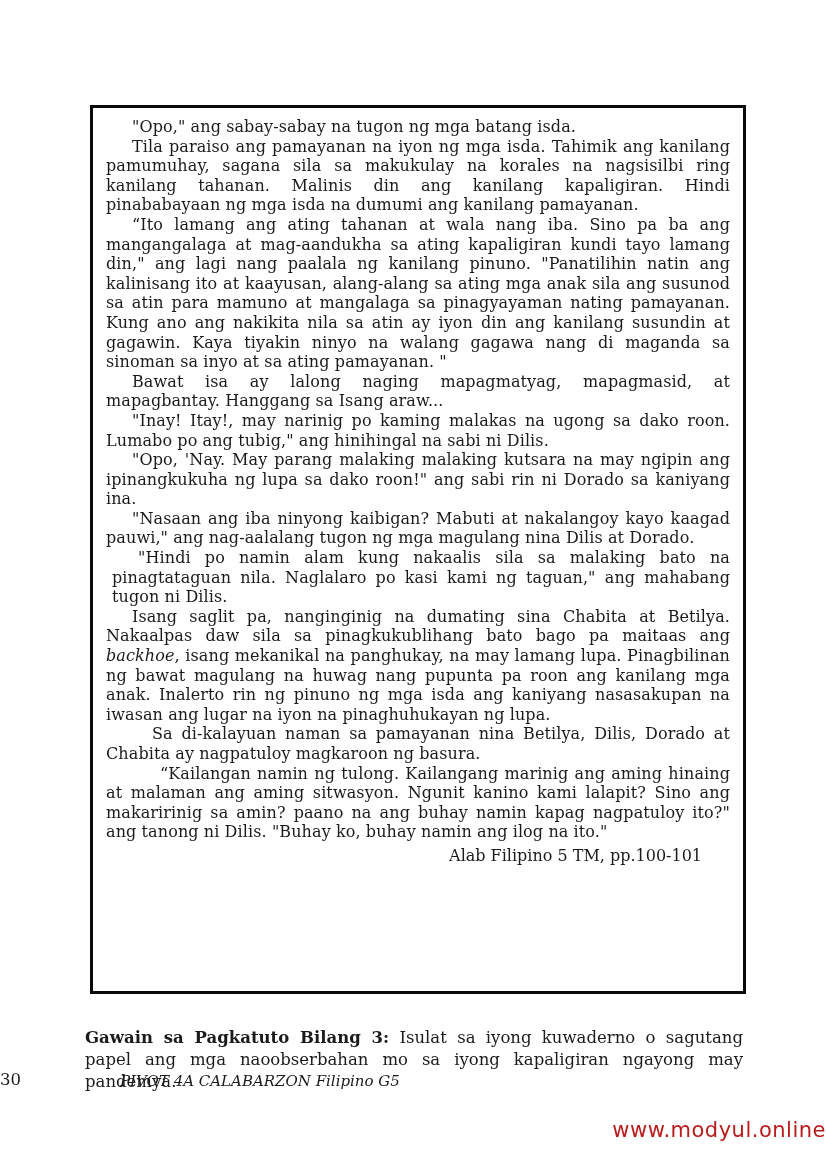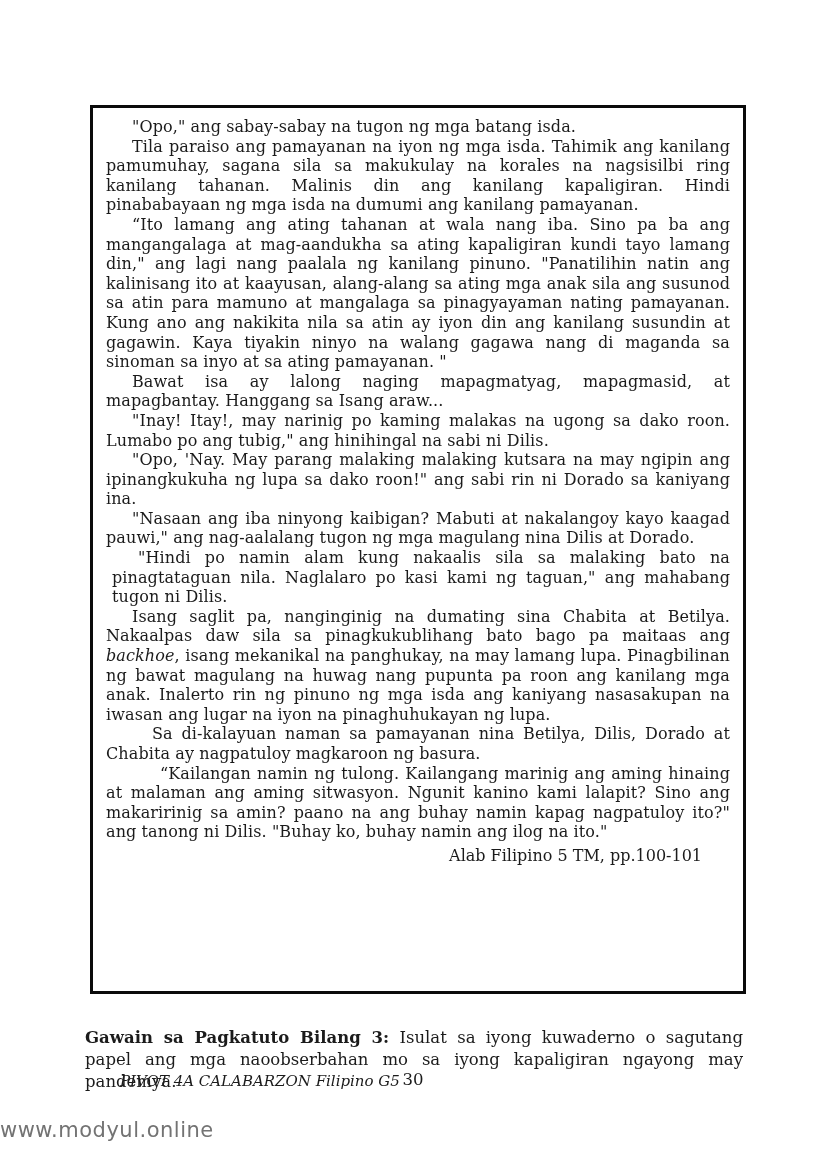--- a/index.html
+++ b/index.html
@@ -67,32 +67,32 @@
     top: 1072px;
     font-size: 15px;
     font-style: italic;
     padding-left: 32px;
   }
   .page-number {
     position: absolute;
     left: 0;
     width: 826px;
     top: 1070px;
-    text-align: center;
+    text-align: left;
     font-size: 16.5px;
   }
   .watermark {
     position: absolute;
     left: 0;
     width: 826px;
     top: 1118px;
-    text-align: left;
+    text-align: right;
     font-size: 21px;
     letter-spacing: 0.5px;
-    color: #737373;
+    color: #b91c1c;
     font-family: "DejaVu Sans", "Liberation Sans", sans-serif;
   }
 </style>
 </head>
 <body>
 
 <div class="page">
 
   <div class="story-box">
     <p class="para">"Opo," ang sabay-sabay na tugon ng mga batang isda.</p>

